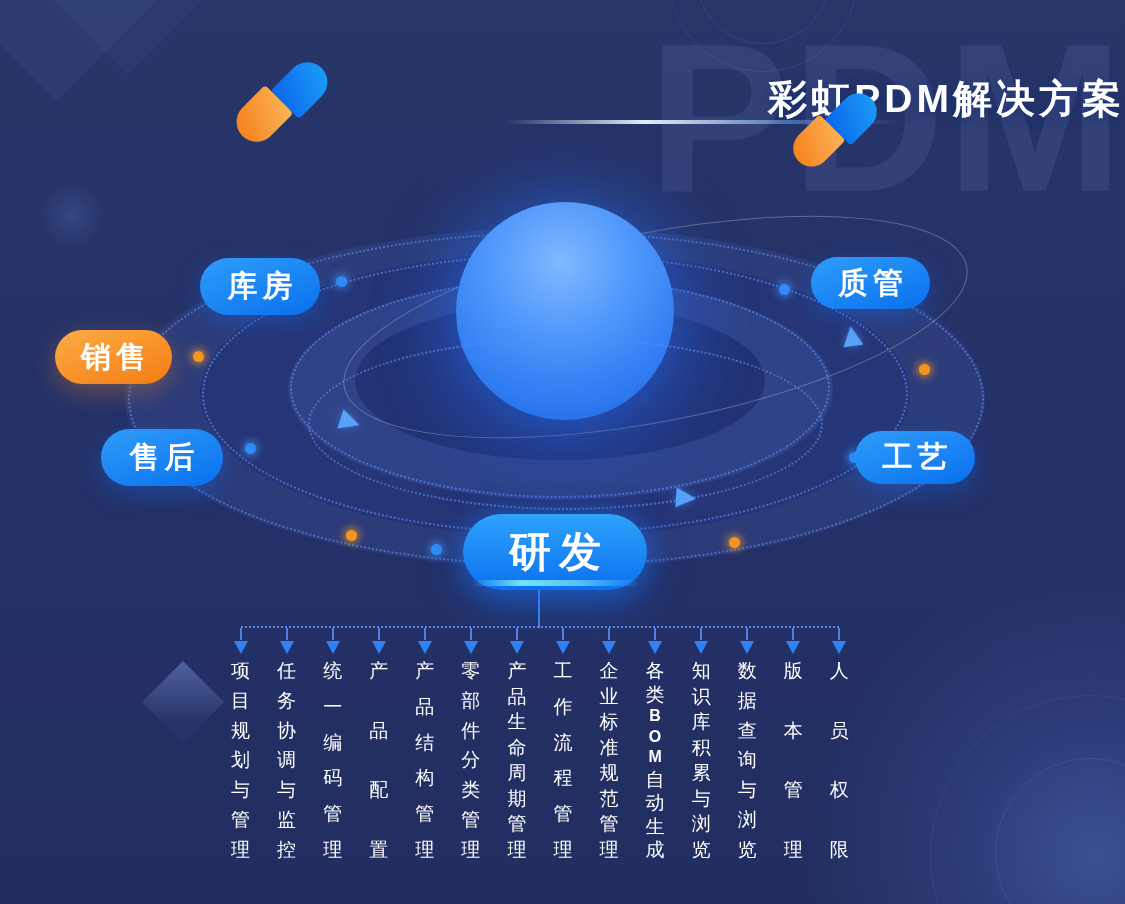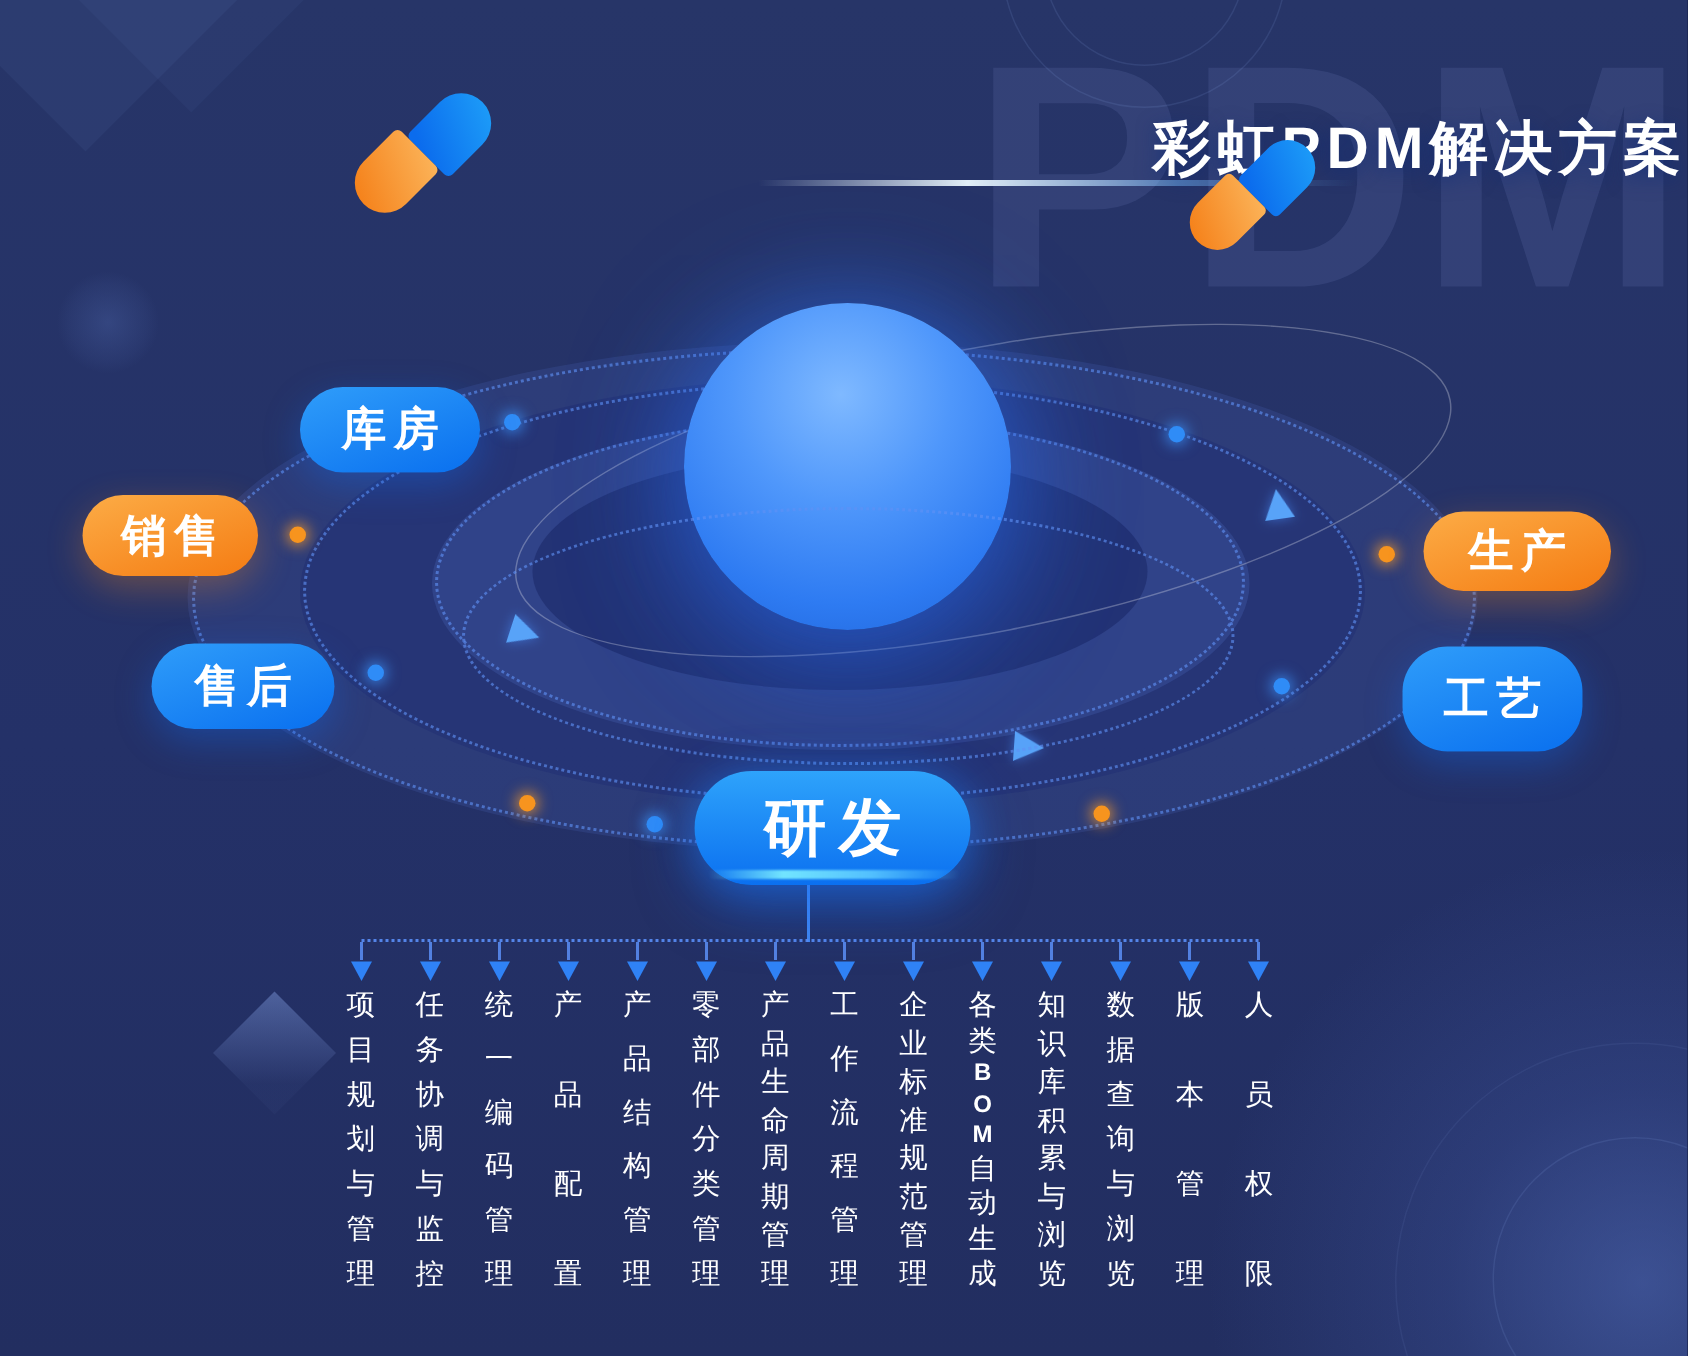--- a/index.html
+++ b/index.html
@@ -93,21 +93,21 @@
     border-radius:30px;
   }
   .pill-blue  { background:linear-gradient(160deg,#2f9dfa 0%, #0d74f0 90%); box-shadow:0 8px 24px rgba(18,108,242,.35); }
   .pill-orange{ background:linear-gradient(160deg,#fcac46 0%, #f57e15 95%); box-shadow:0 8px 24px rgba(246,138,28,.32); }
   .sat-0{ left:200px; top:258px; width:120px; height:57px; }
   .sat-1{ left:55px;  top:330px; width:117px; height:54px; }
   .sat-2{ left:101px; top:429px; width:122px; height:57px; }
   .sat-3{ left:204px; top:511px; width:120px; height:54px; }
   .sat-4{ left:811px; top:257px; width:119px; height:52px; }
   .sat-5{ left:949px; top:341px; width:125px; height:53px; }
-  .sat-6{ left:935px; top:431px; width:120px; height:70px; }
+  .sat-6{ left:855px; top:431px; width:120px; height:53px; }
   .sat-7{ left:762px; top:514px; width:120px; height:53px; }
 
   
   .hub{
     position:absolute; left:463px; top:514px; width:184px; height:76px; z-index:5;
     display:flex; align-items:center; justify-content:center; border-radius:38px;
     background:linear-gradient(180deg,#2ea3fb 0%, #0b70f0 100%);
     box-shadow:0 14px 38px rgba(20,110,248,.5), 0 0 26px rgba(40,140,255,.35);
     color:#fff; font-size:42px; font-weight:700; letter-spacing:8px; text-indent:8px;
   }
@@ -184,21 +184,21 @@
 
   <span class="oarrow" style="left:340px; top:412px; transform:rotate(18deg);"></span>
   <span class="oarrow" style="left:676px; top:488px; transform:rotate(4deg);"></span>
   <span class="oarrow" style="left:842px; top:326px; transform:rotate(-98deg);"></span>
 
   <div class="sphere"></div>
 
   <div class="pill pill-blue sat-0">库房</div>
   <div class="pill pill-orange sat-1">销售</div>
   <div class="pill pill-blue sat-2">售后</div>
-  <div class="pill pill-orange sat-5">生产</div>
+  <div class="pill pill-blue sat-4">质管</div>
   <div class="pill pill-blue sat-6">工艺</div>
 
   <div class="hub">研发</div>
   <div class="hub-streak"></div>
 
   <div class="vline"></div>
   <div class="hline"></div>
   <div class="module-row" id="module-row">
       <div class="mod-col">
         <span class="mod-stub"></span>

